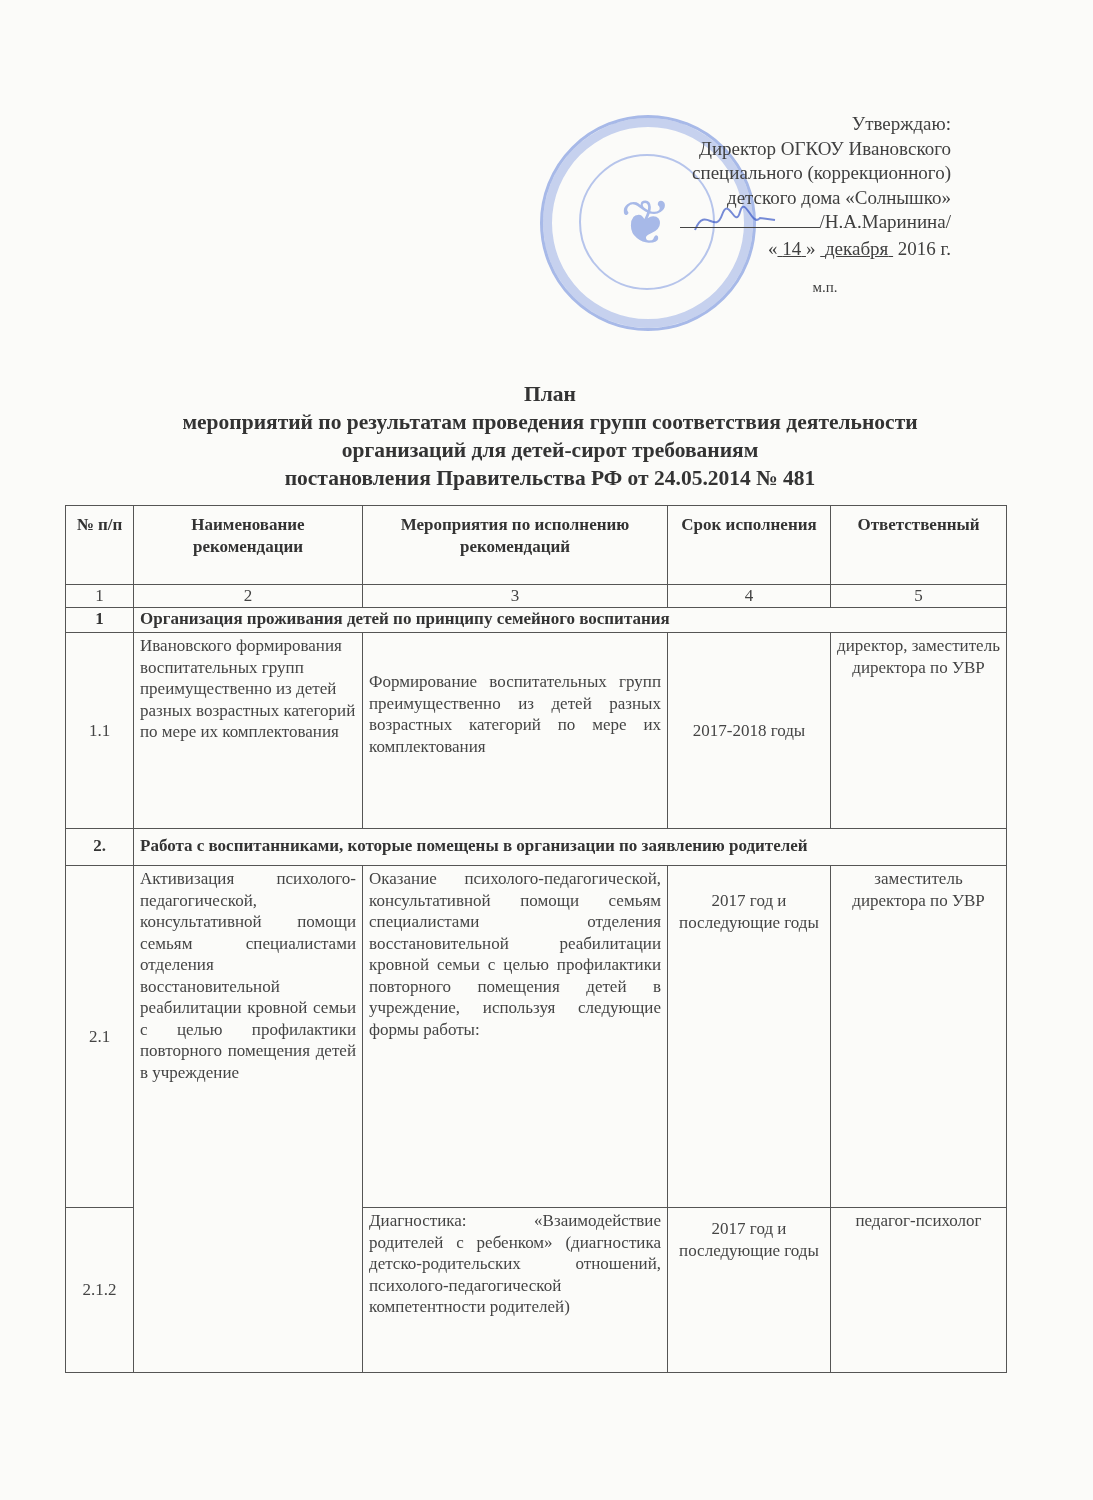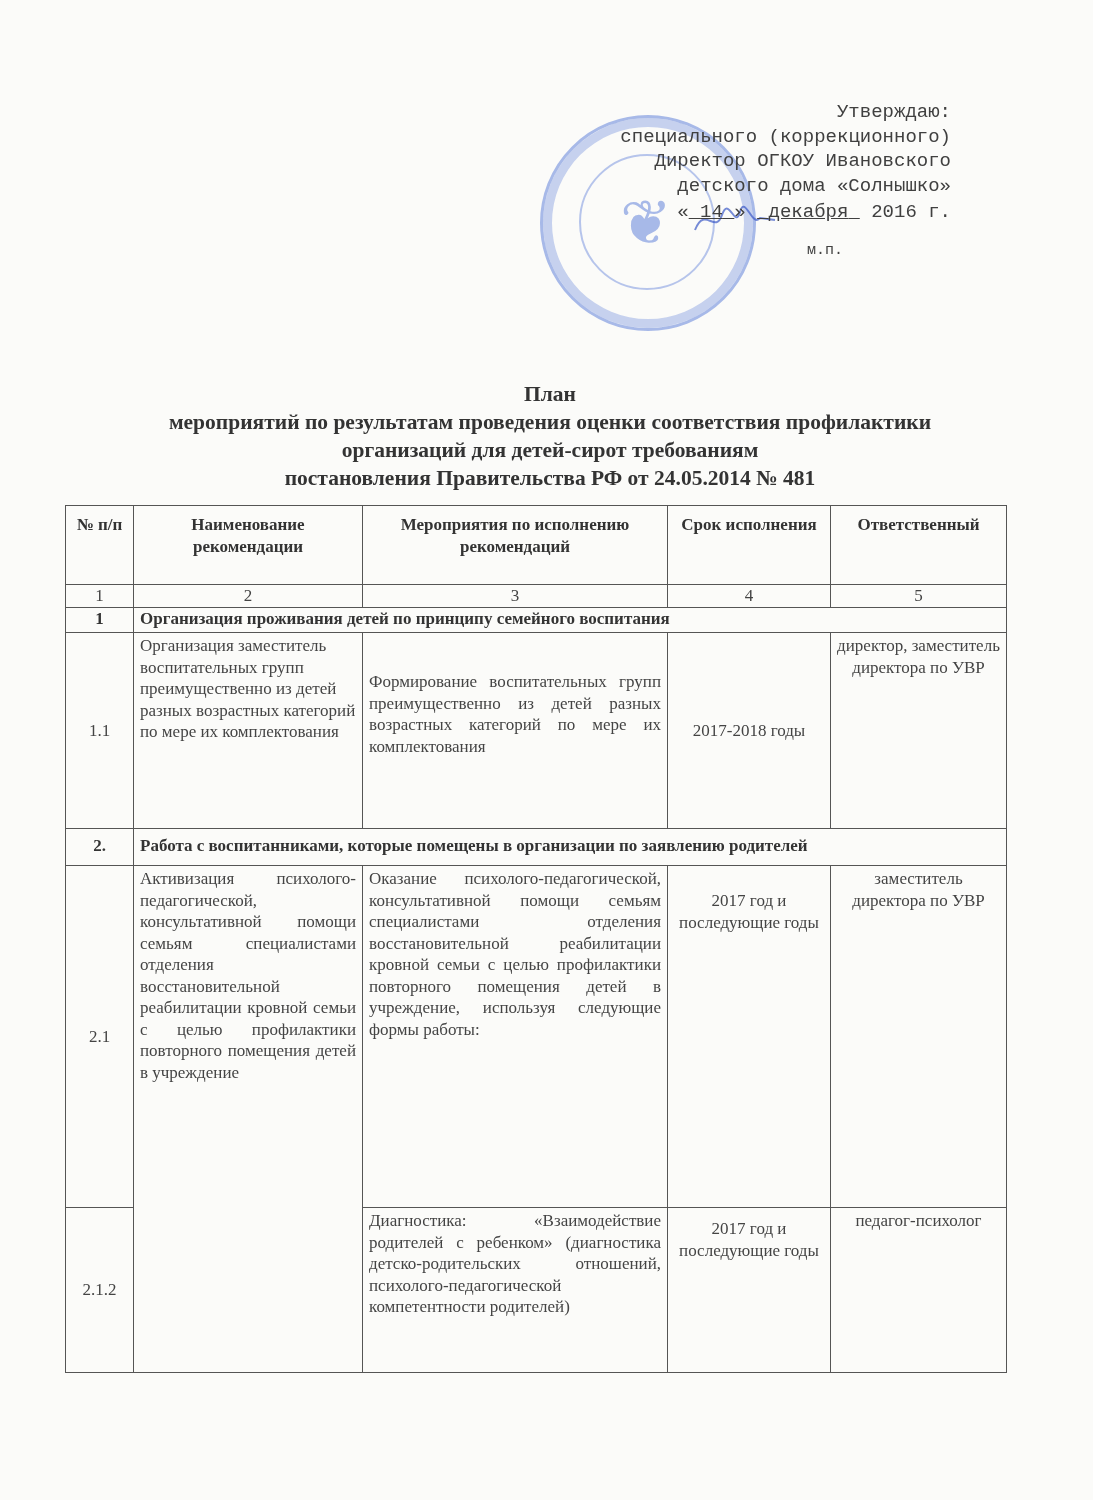--- a/index.html
+++ b/index.html
@@ -6,27 +6,26 @@
   body {
     width: 1093px; height: 1500px;
     background: #fbfbf9;
     font-family: "Liberation Serif", "DejaVu Serif", serif;
     color: #3a3a3a;
     position: relative;
     overflow: hidden;
   }
   .approval {
     position: absolute;
-    top: 100px; right: 142px;
+    top: 112px; right: 142px;
     width: 420px;
     text-align: right;
     font-size: 19px;
     line-height: 24.5px;
     color: #404040;
-    font-family: Liberation Mono, monospace;
   }
   .approval .sig-line {
     display: inline-block; width: 140px;
     border-bottom: 1px solid #444; height: 16px; vertical-align: baseline;
   }
   .approval .date { margin-top: 2px; }
   .approval .u { text-decoration: underline; }
   .approval .mp { text-align: center; padding-left: 168px; font-size: 15px; margin-top: 14px; }
   .stamp {
     position: absolute; left: 540px; top: 115px;
@@ -91,34 +90,37 @@
   <div class="inner"></div>
   <div class="eagle">❦</div>
 </div>
 
 <svg class="signature" viewBox="0 0 90 40">
   <path d="M5 30 C 15 5, 25 35, 32 15 S 45 30, 50 12 S 62 28, 70 18 L 85 20" stroke="rgba(60,90,200,0.7)" stroke-width="2" fill="none"></path>
 </svg>
 
 <div class="approval">
   <div>Утверждаю:</div>
+  <div>Директор ОГКОУ Ивановского</div>
   <div>специального (коррекционного)</div>
-  <div>Директор ОГКОУ Ивановского</div>
   <div>детского дома «Солнышко»</div>
+  <div>
+    <span class="sig-line"></span><span>/Н.А.Маринина/</span>
+  </div>
   <div class="date">
     <span>«</span><span class="u">&nbsp;<span>14</span>&nbsp;</span><span>»</span>
     <span class="u">&nbsp;<span>декабря</span>&nbsp;</span>
     <span>2016 г.</span>
   </div>
   <div class="mp">м.п.</div>
 </div>
 
 <div class="title">
   <div>План</div>
-  <div>мероприятий по результатам проведения оценки соответствия профилактики</div>
+  <div>мероприятий по результатам проведения групп соответствия деятельности</div>
   <div>организаций для детей-сирот требованиям</div>
   <div>постановления Правительства РФ от 24.05.2014 № 481</div>
 </div>
 
 <table class="plan">
   <colgroup>
     <col style="width:68px">
     <col style="width:229px">
     <col style="width:305px">
     <col style="width:163px">
@@ -138,21 +140,21 @@
     <td>3</td>
     <td>4</td>
     <td>5</td>
   </tr>
   <tr class="section">
     <td class="center">1</td>
     <td class="sec-title" colspan="4">Организация проживания детей по принципу семейного воспитания</td>
   </tr>
   <tr style="height:196px">
     <td class="num">1.1</td>
-    <td>Организация заместитель воспитательных групп преимущественно из детей разных возрастных категорий по мере их комплектования</td>
+    <td>Ивановского формирования воспитательных групп преимущественно из детей разных возрастных категорий по мере их комплектования</td>
     <td class="justify pad-top">Формирование воспитательных групп преимущественно из детей разных возрастных категорий по мере их комплектования</td>
     <td class="num">2017-2018 годы</td>
     <td class="resp">директор, заместитель директора по УВР</td>
   </tr>
   <tr class="section s2">
     <td class="center">2.</td>
     <td class="sec-title" colspan="4">Работа с воспитанниками, которые помещены в организации по заявлению родителей</td>
   </tr>
   <tr style="height:342px">
     <td class="num">2.1</td>

